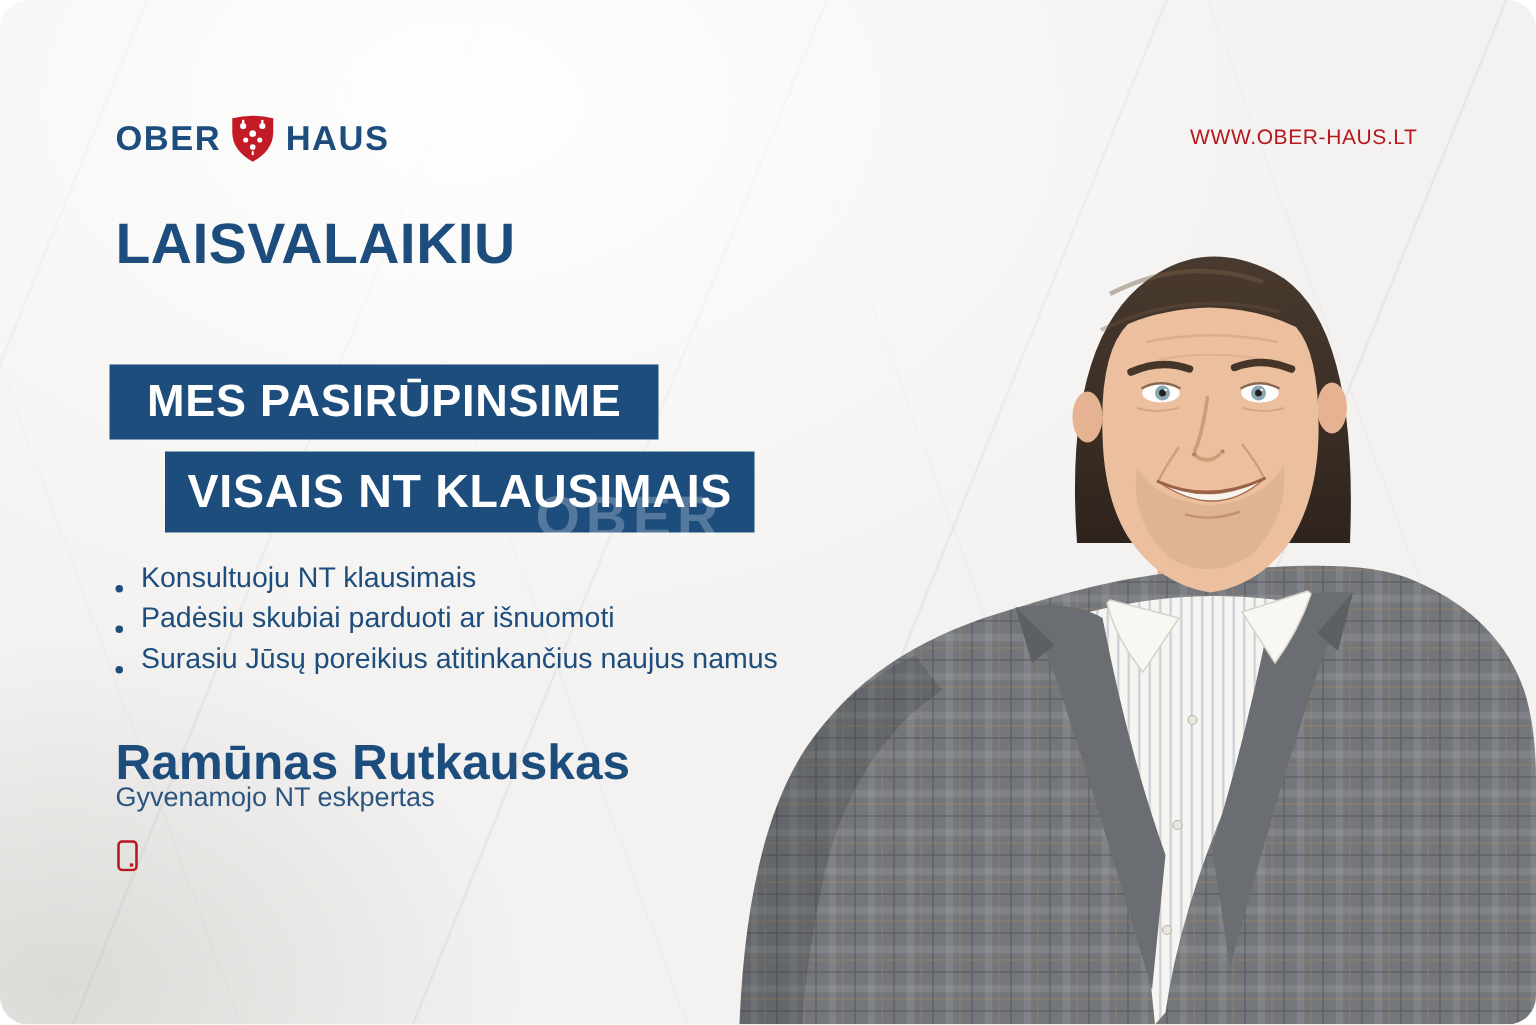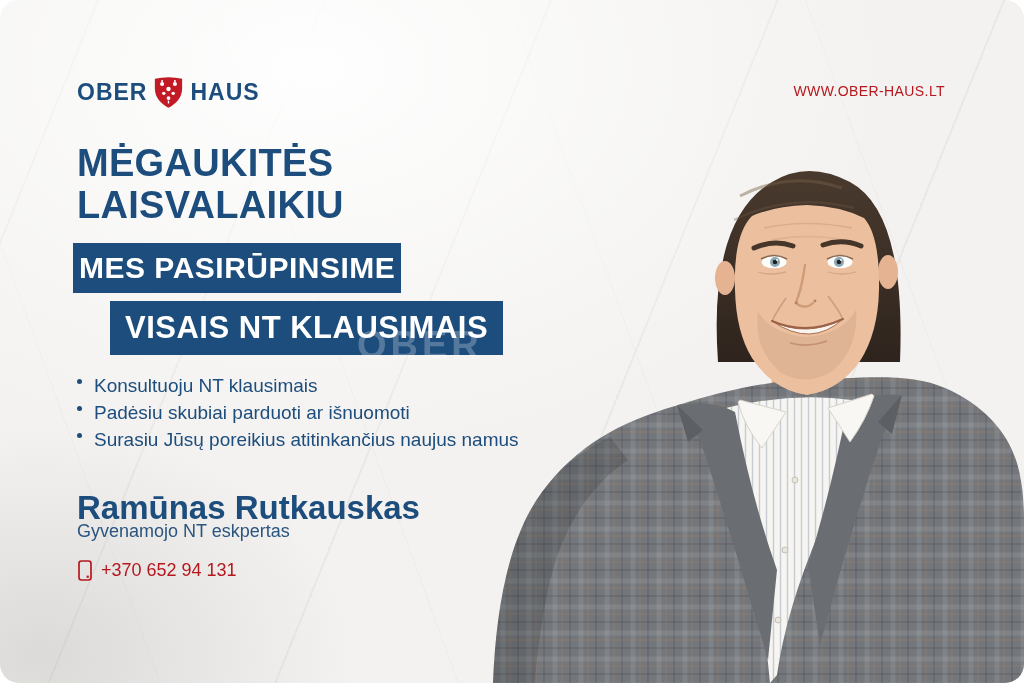--- a/index.html
+++ b/index.html
@@ -25,30 +25,30 @@
   .site-url { position:absolute; right:79px; top:83px; font-size:14px; font-weight:400;
               color:#b5181e; letter-spacing:.4px; text-decoration:none; }
 
   
   .headline { position:absolute; left:77px; top:142px; color:#1d4d7c;
               font-size:38px; font-weight:800; line-height:42px; letter-spacing:.3px; }
 
   
   .banner { position:absolute; left:73px; background:#1d4d7c; color:#fff;
             font-weight:800; white-space:nowrap; letter-spacing:.5px; z-index:2; }
-  .banner-1 { top:243px; height:50px; line-height:50px; font-size:30px; padding:0 6px; }
+  .banner-1 { top:243px; height:50px; line-height:50px; font-size:30px; padding:0 25px; }
   .banner-2 { top:301px; height:54px; line-height:54px; font-size:31px; padding:0 15px;margin-left:37px; }
 
   .watermark { position:absolute; left:357px; top:324px; z-index:3;
                font-size:38px; font-weight:800; letter-spacing:4px;
                color:rgba(255,255,255,.25); pointer-events:none; }
 
   
   .services { position:absolute; left:77px; top:372px; list-style:none; color:#1d4d7c; }
-  .services li { display:flex; align-items:center; font-size:19px; line-height:27px; }
+  .services li { display:flex; align-items:flex-end; font-size:19px; line-height:27px; }
   .dot { width:5px; height:5px; border-radius:50%; background:#1d4d7c;
          margin-right:12px; flex:0 0 auto; position:relative; top:-4px; }
 
   
   .agent-name  { position:absolute; left:77px; top:489px; font-size:33px; font-weight:700; color:#1d4d7c; }
   .agent-title { position:absolute; left:77px; top:521px; font-size:18px; color:#2a5580; }
 
   .contacts { position:absolute; left:78px; top:560px; display:flex; flex-direction:column; gap:5px; }
   .contact-row { display:flex; align-items:center; gap:9px; color:#b5181e;
                  font-size:18px; text-decoration:none; }
@@ -77,21 +77,20 @@
         <circle cx="17" cy="25.5" r="2.2"></circle>
           <rect x="16.2" y="28.5" width="1.6" height="3.4" rx=".6"></rect>
       </g>
     </svg>
     <span class="logo-word">HAUS</span>
   </div>
 
   <a class="site-url" href="#">WWW.OBER-HAUS.LT</a>
 
   <div class="headline">
-    <div>MĖGAUKITĖS</div>
     <div>LAISVALAIKIU</div>
   </div>
 
   <div class="banner banner-1">MES PASIRŪPINSIME</div>
   <div class="banner banner-2">VISAIS NT KLAUSIMAIS</div>
   <div class="watermark">OBER</div>
 
   <ul class="services">
     <li>
       <span class="dot"></span>
@@ -109,21 +108,20 @@
 
   <div class="agent-name">Ramūnas Rutkauskas</div>
   <div class="agent-title">Gyvenamojo NT eskpertas</div>
 
   <div class="contacts">
     <a class="contact-row" href="#">
       <svg width="14" height="21" viewBox="0 0 14 21">
         <rect x="1" y="1" width="12" height="19" rx="2.4" fill="none" stroke="#b5181e" stroke-width="1.7"></rect>
         <rect x="8.6" y="15.6" width="2.2" height="2.2" fill="#b5181e"></rect>
       </svg>
-      <span>+370 652 94 131</span>
     </a>
   </div>
 
   <svg class="photo" viewBox="0 0 534 583" aria-hidden="true">
     <defs>
       <pattern id="plaid" width="26" height="26" patternUnits="userSpaceOnUse">
         <rect width="26" height="26" fill="#73767a"></rect>
         <path d="M0 13 H26" stroke="rgba(235,235,235,0.10)" stroke-width="5"></path>
         <path d="M13 0 V26" stroke="rgba(235,235,235,0.10)" stroke-width="5"></path>
         <path d="M0 2 H26 M2 0 V26" stroke="rgba(40,42,45,0.28)" stroke-width="1"></path>

